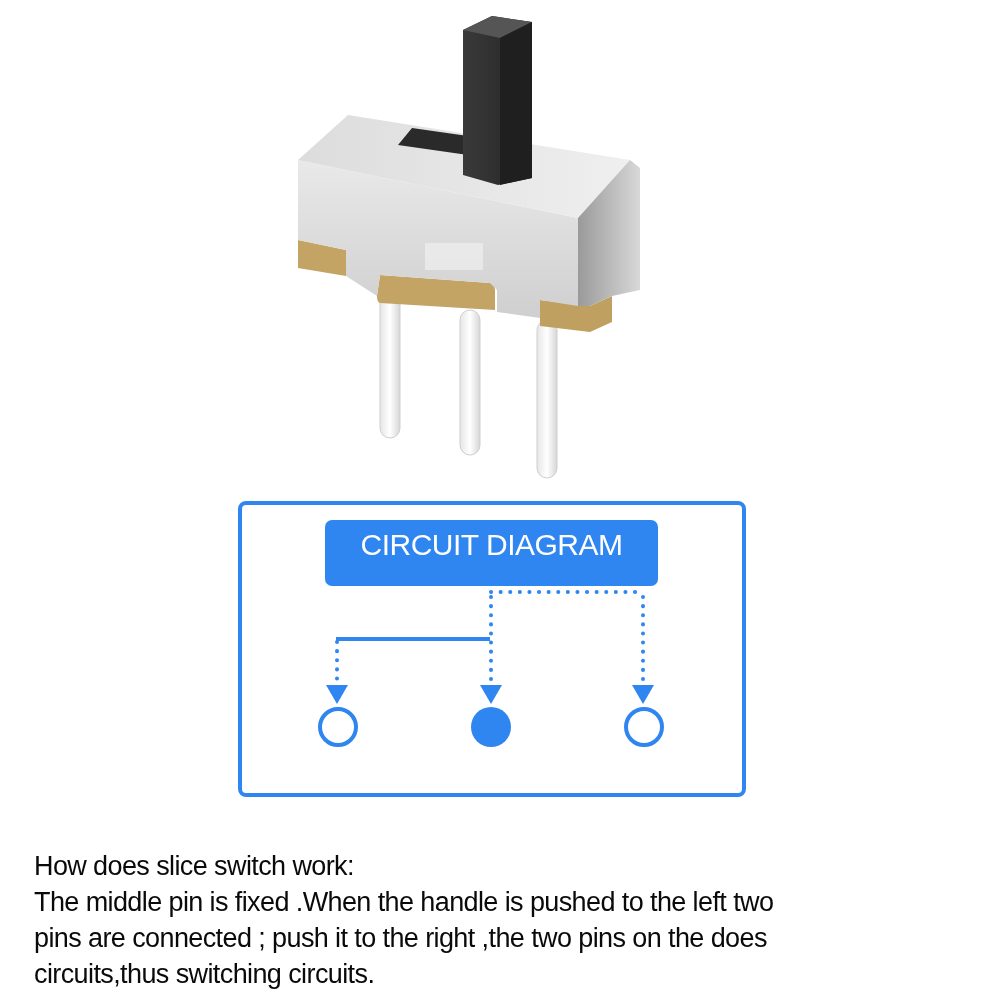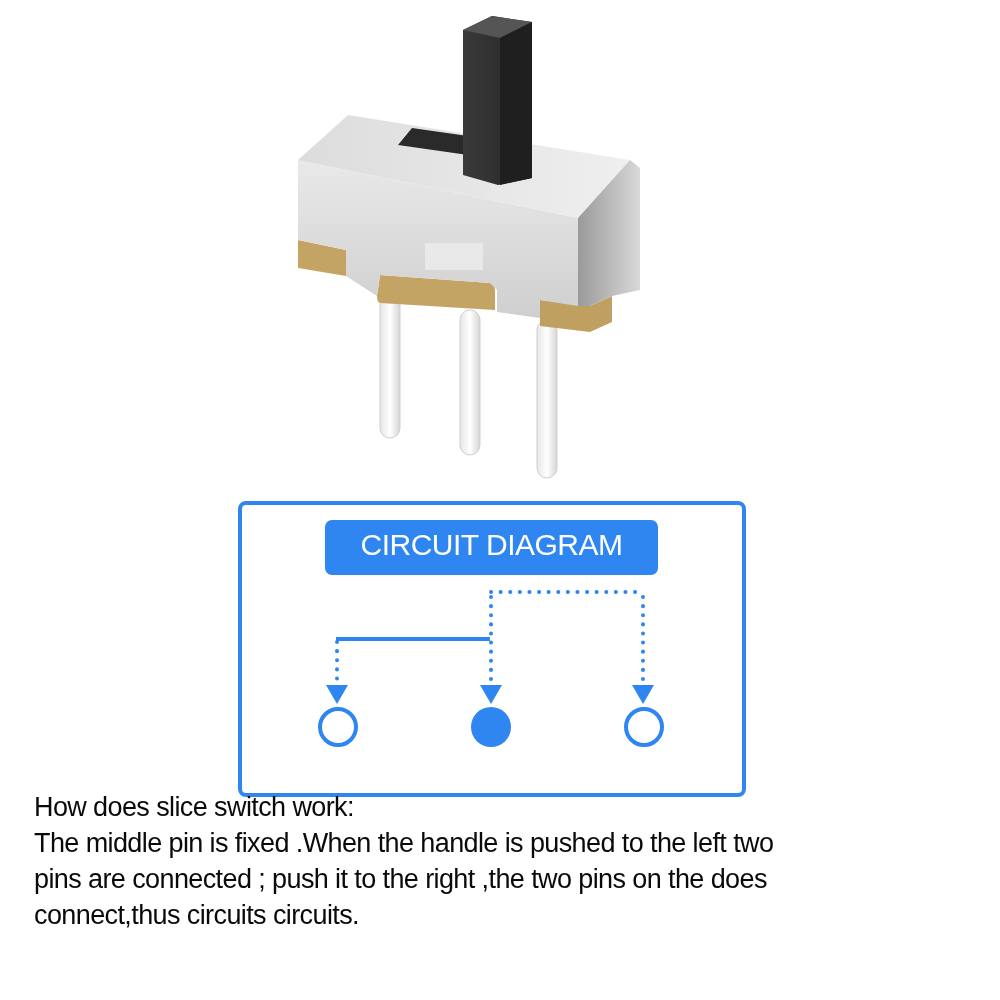--- a/index.html
+++ b/index.html
@@ -1,21 +1,21 @@
 <!DOCTYPE html>
 <html><head>
 <meta charset="utf-8">
 <style>
   html,body{margin:0;padding:0;background:#ffffff;}
   body{width:1000px;height:1000px;position:relative;overflow:hidden;font-family:"Liberation Sans","DejaVu Sans",sans-serif;}
   .product{position:absolute;left:0;top:0;width:1000px;height:500px;}
   .diagram-box{position:absolute;left:238px;top:501px;width:508px;height:296px;border:4px solid #2f86f0;border-radius:8px;box-sizing:border-box;background:#fff;}
-  .diagram-title{position:absolute;left:325px;top:520px;width:333px;height:55px;background:#2f86f0;border-radius:7px;color:#fff;font-size:30px;line-height:50px;text-align:center;letter-spacing:-0.5px;font-family:"Liberation Sans",sans-serif;}
+  .diagram-title{position:absolute;left:325px;top:520px;width:333px;height:66px;background:#2f86f0;border-radius:7px;color:#fff;font-size:30px;line-height:50px;text-align:center;letter-spacing:-0.5px;font-family:"Liberation Sans",sans-serif;}
   .diagram-svg{position:absolute;left:0;top:0;width:1000px;height:1000px;pointer-events:none;}
-  .desc{position:absolute;left:34px;top:789px;width:950px;font-size:27px;line-height:36px;color:#0a0a0a;letter-spacing:-0.6px;font-family:"Liberation Sans",sans-serif;}
+  .desc{position:absolute;left:34px;top:848px;width:950px;font-size:27px;line-height:36px;color:#0a0a0a;letter-spacing:-0.6px;font-family:"Liberation Sans",sans-serif;}
   .desc div{white-space:nowrap;}
 </style>
 </head>
 <body>
 
 <svg class="product" viewBox="0 0 1000 500" xmlns="http://www.w3.org/2000/svg">
   <defs>
     <linearGradient id="bodyFront" x1="0" y1="0" x2="0" y2="1">
       <stop offset="0" stop-color="#e9e9e9"></stop>
       <stop offset="1" stop-color="#cfcfcf"></stop>
@@ -87,14 +87,14 @@
   </g>
   <circle cx="338" cy="727" r="18" fill="#fff" stroke="#2f86f0" stroke-width="4"></circle>
   <circle cx="491" cy="727" r="20" fill="#2f86f0"></circle>
   <circle cx="644" cy="727" r="18" fill="#fff" stroke="#2f86f0" stroke-width="4"></circle>
 </svg>
 
 <div class="desc">
   <div>How does slice switch work:</div>
   <div>The middle pin is fixed .When the handle is pushed to the left two</div>
   <div>pins are connected ; push it to the right ,the two pins on the does</div>
-  <div>connect,thus circuits circuits.</div>
+  <div>circuits,thus switching circuits.</div>
 </div>
 
 </body></html>

